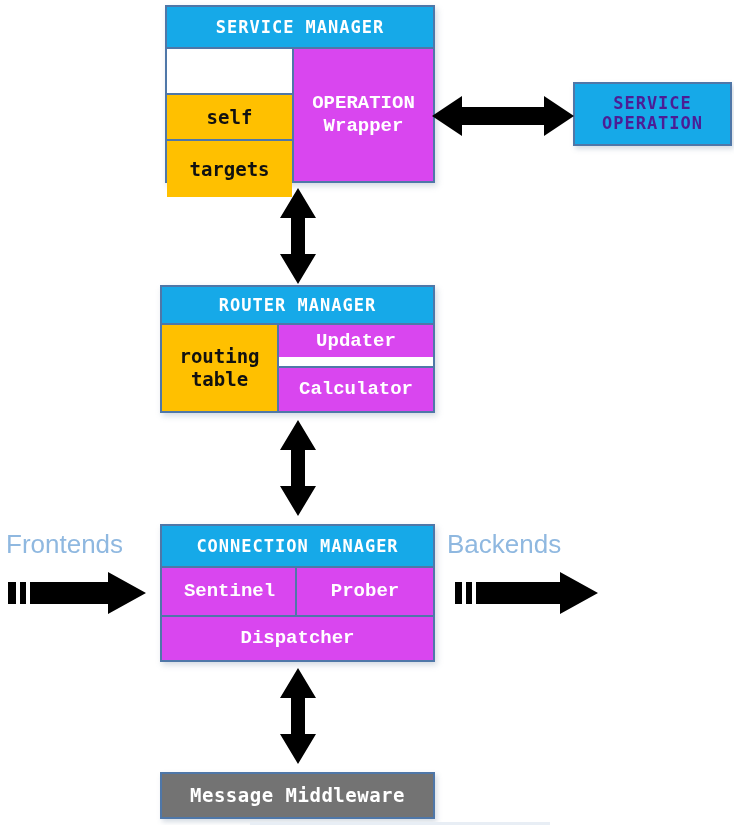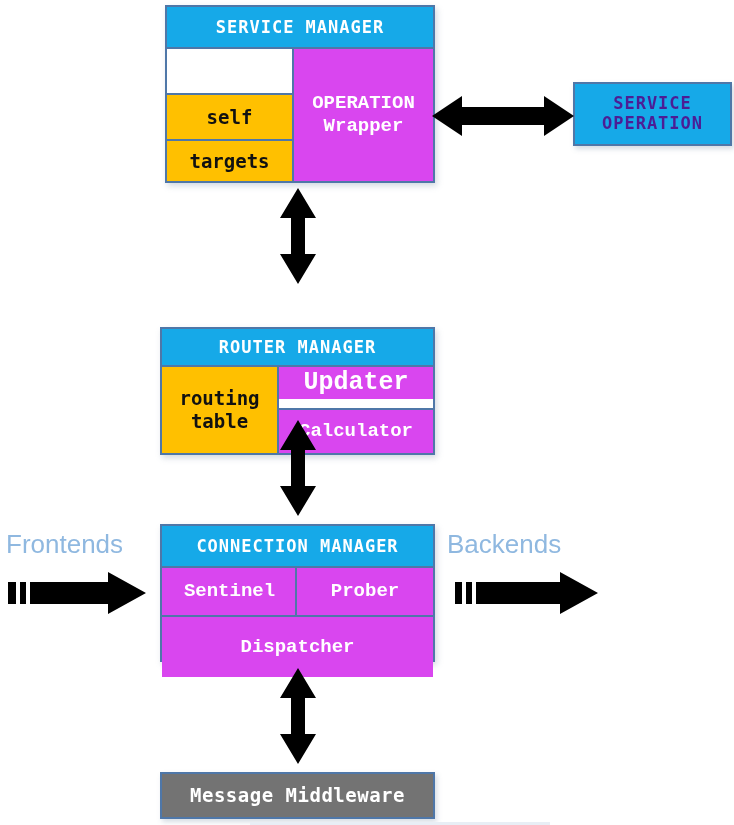--- a/index.html
+++ b/index.html
@@ -98,21 +98,21 @@
 
 <div id="canvas">
 
   <div class="group" style="left:165px; top:5px; width:270px; height:178px;">
     <div class="hdr" style="left:0px; top:0px; width:266px; height:40px; font-size:17px;">SERVICE MANAGER</div>
     <div class="divider-h" style="left:0px; top:40px; width:266px;"></div>
 
     <div class="divider-h" style="left:0px; top:86px; width:125px;"></div>
     <div class="cell orange" style="left:0px; top:88px; width:125px; height:44px; font-size:19px;">self</div>
     <div class="divider-h" style="left:0px; top:132px; width:125px;"></div>
-    <div class="cell orange" style="left:0px; top:134px; width:125px; height:40px; font-size:19px;">targets</div>
+    <div class="cell orange" style="left:0px; top:134px; width:125px; height:56px; font-size:19px;">targets</div>
 
     <div class="divider-v" style="left:125px; top:42px; height:132px;"></div>
 
     <div class="cell green" style="left:127px; top:42px; width:139px; height:132px; font-size:19px; flex-direction:column;">
       <span>OPERATION</span>
       <span>Wrapper</span>
     </div>
   </div>
 
   <div class="box blue" style="left:573px; top:82px; width:159px; height:64px; font-size:17px; flex-direction:column; letter-spacing:1px;">
@@ -125,52 +125,52 @@
       <polygon points="0,22 30,2 30,13 112,13 112,2 142,22 112,42 112,31 30,31 30,42" fill="#000000"></polygon>
     </svg>
   </div>
 
   <div class="arrow-wrap" style="left:278px; top:188px;">
     <svg width="40" height="96" viewBox="0 0 40 96">
       <polygon points="20,0 38,30 27,30 27,66 38,66 20,96 2,66 13,66 13,30 2,30" fill="#000000"></polygon>
     </svg>
   </div>
 
-  <div class="group" style="left:160px; top:285px; width:275px; height:128px;margin-top:42px;">
+  <div class="group" style="left:160px; top:285px; width:275px; height:128px;">
     <div class="hdr" style="left:0px; top:0px; width:271px; height:36px; font-size:17px;">ROUTER MANAGER</div>
     <div class="divider-h" style="left:0px; top:36px; width:271px;"></div>
 
     <div class="cell orange" style="left:0px; top:38px; width:115px; height:86px; font-size:19px; flex-direction:column;">
       <span>routing</span>
       <span>table</span>
     </div>
     <div class="divider-v" style="left:115px; top:38px; height:86px;"></div>
 
-    <div class="cell green" style="left:117px; top:38px; width:154px; height:32px; font-size:25px;">Updater</div>
+    <div class="cell green" style="left:117px; top:38px; width:154px; height:32px; font-size:19px;">Updater</div>
     <div class="divider-h" style="left:117px; top:79px; width:154px;"></div>
     <div class="cell green" style="left:117px; top:81px; width:154px; height:43px; font-size:19px;">Calculator</div>
   </div>
 
   <div class="arrow-wrap" style="left:278px; top:420px;">
     <svg width="40" height="96" viewBox="0 0 40 96">
       <polygon points="20,0 38,30 27,30 27,66 38,66 20,96 2,66 13,66 13,30 2,30" fill="#000000"></polygon>
     </svg>
   </div>
 
   <div class="group" style="left:160px; top:524px; width:275px; height:138px;">
     <div class="hdr" style="left:0px; top:0px; width:271px; height:40px; font-size:17px;">CONNECTION MANAGER</div>
     <div class="divider-h" style="left:0px; top:40px; width:271px;"></div>
 
     <div class="cell green" style="left:0px; top:42px; width:135px; height:47px; font-size:19px;">Sentinel</div>
     <div class="divider-v" style="left:133px; top:42px; height:47px;"></div>
     <div class="cell green" style="left:135px; top:42px; width:136px; height:47px; font-size:19px;">Prober</div>
 
     <div class="divider-h" style="left:0px; top:89px; width:271px;"></div>
 
-    <div class="cell green" style="left:0px; top:91px; width:271px; height:60px; font-size:19px;">Dispatcher</div>
+    <div class="cell green" style="left:0px; top:91px; width:271px; height:43px; font-size:19px;">Dispatcher</div>
   </div>
 
   <div class="side-label" style="left:6px; top:529px;">Frontends</div>
   <div class="arrow-wrap" style="left:8px; top:572px;">
     <svg width="138" height="42" viewBox="0 0 138 42">
       <polygon points="0,10 8,10 8,32 0,32" fill="#000000"></polygon>
       <polygon points="12,10 18,10 18,32 12,32" fill="#000000"></polygon>
       <polygon points="22,10 100,10 100,0 138,21 100,42 100,32 22,32" fill="#000000"></polygon>
     </svg>
   </div>

